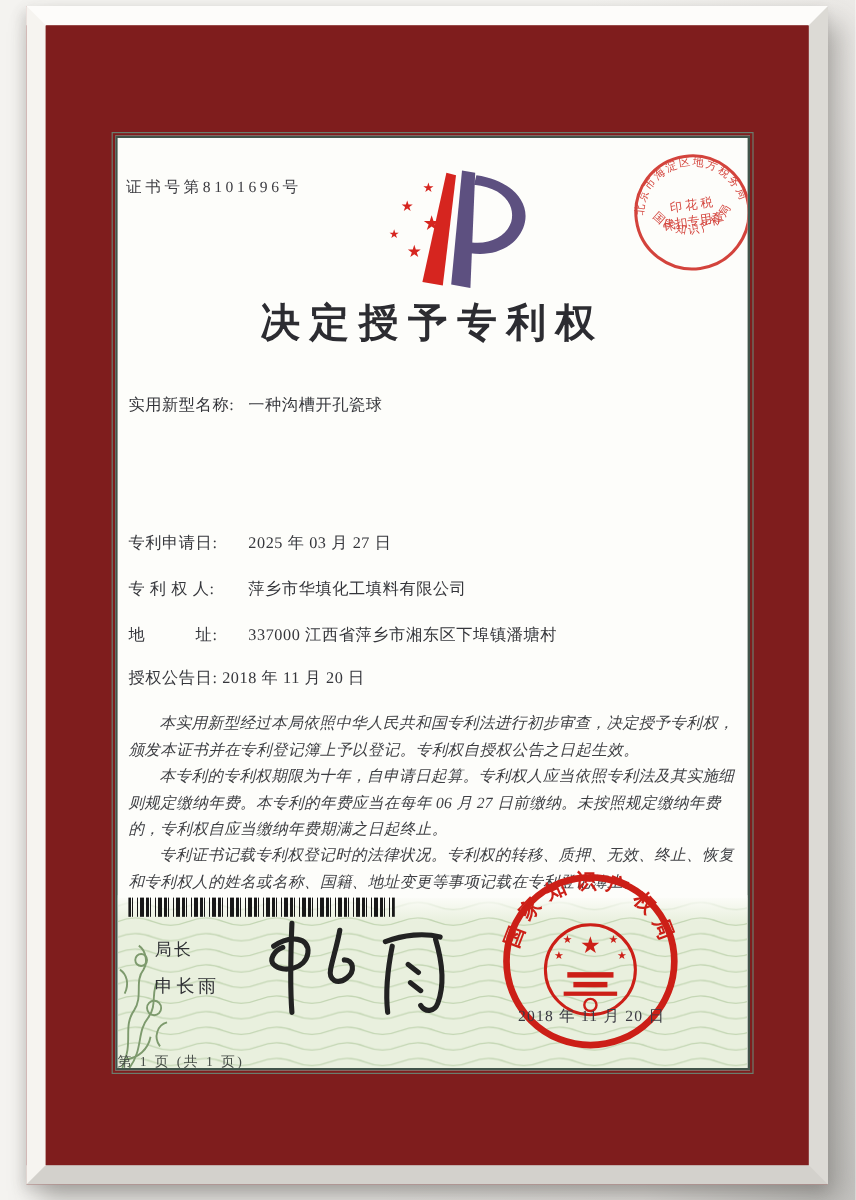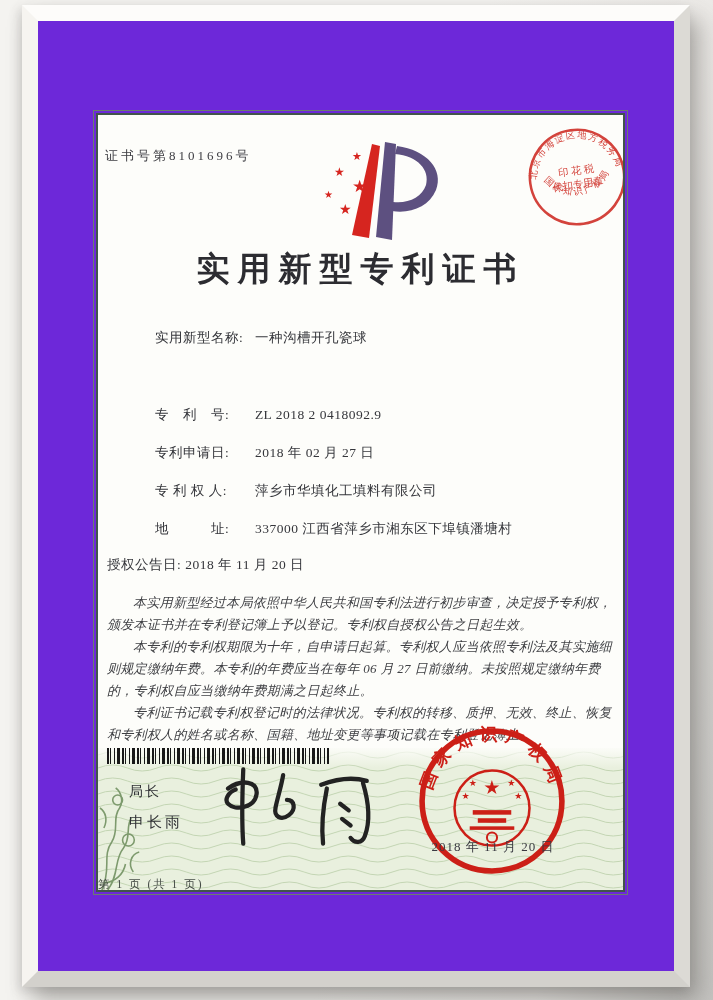--- a/index.html
+++ b/index.html
@@ -5,37 +5,37 @@
   html,body{margin:0;padding:0;}
   body{
     width:713px;height:1000px;overflow:hidden;
     font-family:"Liberation Serif","DejaVu Serif",serif;
     background:linear-gradient(100deg,#f4f3f0 55%,#eceae7 80%,#d2d1ce 93%,#c6c5c2 100%);
   }
   .photo{position:relative;width:713px;height:1000px;}
   .frame{
     position:absolute;left:22px;top:5px;width:636px;height:950px;
     border:16px solid;border-color:#fdfcfa #dcdad5 #d3d1cc #f6f4f0;
-    background:#6d28d9;
+    background:#7f1d1d;
     box-shadow:10px 14px 22px rgba(70,68,64,.38),-3px 4px 10px rgba(70,68,64,.18);
   }
   .green-frame{
     position:absolute;left:55px;top:89px;width:535px;height:785px;
     border:1px solid #6a7d6e;padding:2px;box-sizing:border-box;
   }
   .green-inner{
     position:relative;width:100%;height:100%;box-sizing:border-box;
     border:2px solid #41544a;background:#fdfdfa;overflow:hidden;
   }
   .abs{position:absolute;}
   .cert-no{left:7px;top:32px;font-size:13px;letter-spacing:3px;color:#3d3d42;}
   .title{left:0;top:132px;width:100%;text-align:center;font-size:33px;font-weight:600;
          letter-spacing:8px;color:#2c2c31;}
   .row{left:9px;font-size:13.5px;color:#35363b;letter-spacing:.5px;white-space:nowrap;}
-  .row .lbl{display:inline-block;width:96px;margin-left:48px;}
+  .row .lbl{display:inline-block;width:96px;}
   .grant{font-size:13.5px;color:#35363b;letter-spacing:.5px;white-space:nowrap;font-family:Liberation Serif, serif;}
   .paras{left:9px;top:477px;width:514px;font-size:13px;line-height:22px;color:#3e3f43;
          font-style:italic;letter-spacing:.3px;}
   .paras p{margin:0;text-indent:2em;font-style:italic;}
   .band{left:0;bottom:0;width:100%;height:142px;}
   .band-fade{left:0;bottom:122px;width:100%;height:22px;
              background:linear-gradient(180deg,#fdfdfa,rgba(253,253,250,0));}
   .barcode{left:9px;top:633px;width:222px;height:16px;
     background:repeating-linear-gradient(90deg,
       #181818 0 2px,transparent 2px 3px,#181818 3px 4px,transparent 4px 7px,
@@ -99,33 +99,29 @@
           <text font-size="9.5" fill="#d0342c" letter-spacing="1.5">
             <textPath href="#tp-top" startOffset="50%" text-anchor="middle">北京市海淀区地方税务局</textPath>
           </text>
           <text font-size="9.5" fill="#d0342c" letter-spacing="2">
             <textPath href="#tp-bot" startOffset="50%" text-anchor="middle">国家知识产权局</textPath>
           </text>
           <text x="55" y="52" font-size="10.5" fill="#d0342c" text-anchor="middle">印 花 税</text>
           <text x="55" y="66" font-size="10.5" fill="#d0342c" text-anchor="middle">代扣专用章</text>
         </svg>
 
-        <div class="abs title">实用新型专利证书</div>
+        <div class="abs title">决定授予专利权</div>
 
         <div class="abs row" style="top:214px">
           <span class="lbl">实用新型名称:</span>
           <span>一种沟槽开孔瓷球</span>
         </div>
-        <div class="abs row" style="top:291px">
-          <span class="lbl">专　利　号:</span>
-          <span>ZL 2018 2 0418092.9</span>
-        </div>
         <div class="abs row" style="top:329px">
           <span class="lbl">专利申请日:</span>
-          <span>2018 年 02 月 27 日</span>
+          <span>2025 年 03 月 27 日</span>
         </div>
         <div class="abs row" style="top:367px">
           <span class="lbl">专 利 权 人:</span>
           <span>萍乡市华填化工填料有限公司</span>
         </div>
         <div class="abs row" style="top:405px">
           <span class="lbl">地　　　址:</span>
           <span>337000 江西省萍乡市湘东区下埠镇潘塘村</span>
         </div>
 

